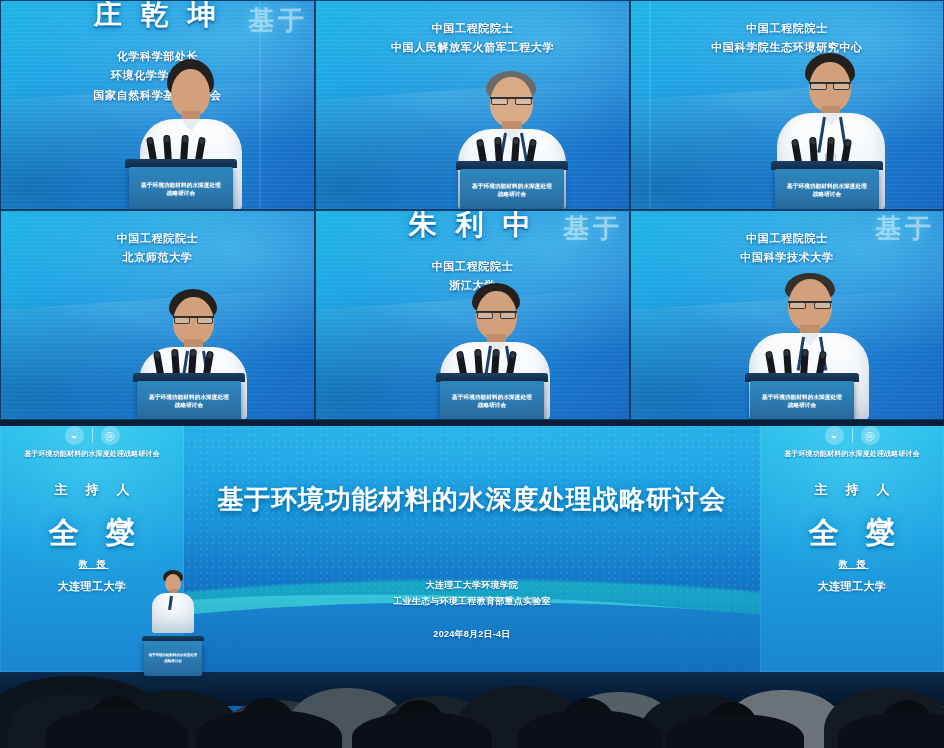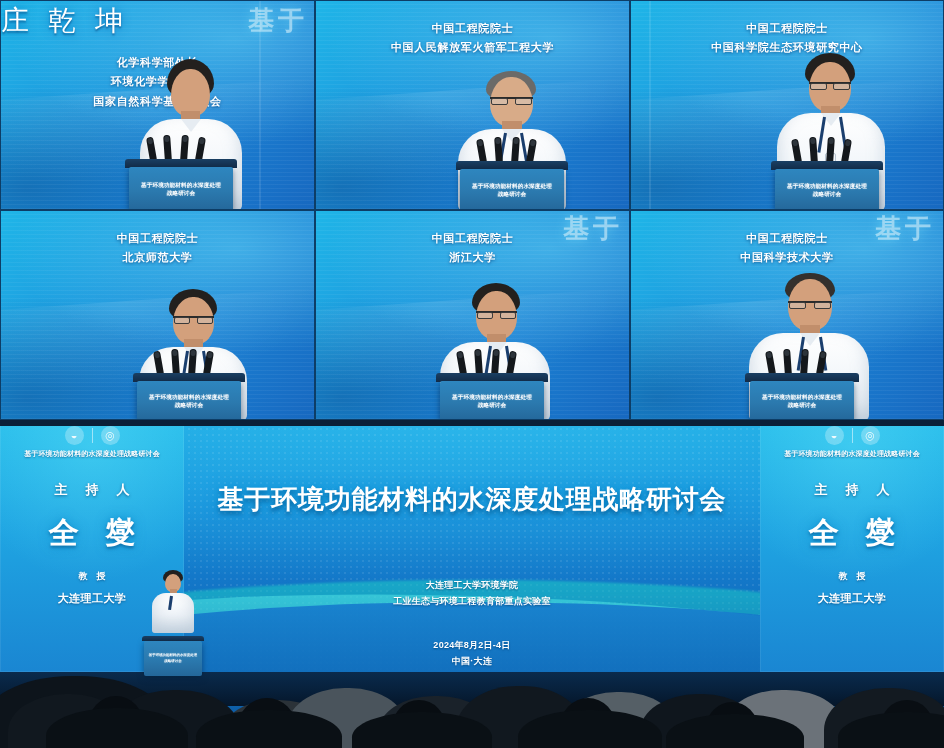--- a/index.html
+++ b/index.html
@@ -38,27 +38,26 @@
     content:""; position:absolute; left:-20%; top:42%;
     width:150%; height:64%;
     background:radial-gradient(60% 100% at 40% 0%, rgba(255,255,255,.10), rgba(0,0,0,0) 70%);
     transform:rotate(-4deg);
     pointer-events:none;
   }
 
   .panel .txt { position:absolute; left:0; top:0; width:100%; z-index:4; }
 
   .sp-name {
-    text-align:left;
+    text-align:center;
     font-size:28px; line-height:1;
-    font-weight:400;
+    font-weight:700;
     color:#ffffff;
     letter-spacing:.20em;
     text-shadow:0 0 10px rgba(0,110,190,.85), 0 2px 2px rgba(0,50,100,.55);
-    padding-top:6px;
   }
   .sp-affil {
     text-align:center;
     margin-top:18px;
     color:#ffffff;
     font-size:11px;
     font-weight:700;
     line-height:1.75;
     letter-spacing:.06em;
     text-shadow:0 1px 3px rgba(0,60,120,.75);
@@ -182,42 +181,42 @@
   }
   .side-role {
     font-size:13px; font-weight:700; color:#ffffff; letter-spacing:.55em;
     text-indent:.55em; text-shadow:0 1px 3px rgba(0,60,110,.7);
   }
   .side-host {
     margin-top:14px;
     font-size:30px; font-weight:700; color:#ffffff; letter-spacing:.30em; text-indent:.30em;
     text-shadow:0 0 12px rgba(0,130,200,.8), 0 2px 3px rgba(0,50,100,.5);
   }
-  .side-title2 { margin-top:16px; font-size:9px; font-weight:700; color:#fff; letter-spacing:.35em; text-indent:.35em;
-    text-shadow:0 1px 2px rgba(0,60,110,.6);}
+  .side-title2 { margin-top:4px; font-size:9px; font-weight:700; color:#fff; letter-spacing:.35em; text-indent:.35em;
+    text-shadow:0 1px 2px rgba(0,60,110,.6);text-decoration:underline;}
   .side-org { margin-top:8px; font-size:11px; font-weight:700; color:#ffffff; letter-spacing:.04em;
     text-shadow:0 1px 2px rgba(0,60,110,.6);}
 
   
   .center-block { position:absolute; left:184px; right:184px; top:0; height:252px; z-index:2; }
   .main-title {
     position:absolute; left:0; right:0; top:62px;
     text-align:center; color:#ffffff;
     font-size:26px; font-weight:700; letter-spacing:.03em;
     white-space:nowrap;
     text-shadow:0 0 14px rgba(0,140,210,.9), 0 3px 4px rgba(0,50,95,.6);
   }
   .host-block { position:absolute; left:0; right:0; top:155px; text-align:center; color:#ffffff; }
   .host-block .h-lab { font-size:9px; font-weight:700; letter-spacing:.22em; text-indent:.22em;
     text-shadow:0 1px 2px rgba(0,60,110,.7); }
   .host-block .h-l1 { font-size:9px; font-weight:700; margin-top:4px; letter-spacing:.03em;
     text-shadow:0 1px 2px rgba(0,60,110,.7); }
   .host-block .h-l2 { font-size:9px; font-weight:700; margin-top:3px; letter-spacing:.03em;
     text-shadow:0 1px 2px rgba(0,60,110,.7); }
-  .host-block .h-date { font-size:9px; font-weight:700; margin-top:31px; letter-spacing:.03em;
+  .host-block .h-date { font-size:9px; font-weight:700; margin-top:20px; letter-spacing:.03em;
     text-shadow:0 1px 2px rgba(0,60,110,.7); }
   .host-block .h-loc { font-size:9px; font-weight:700; margin-top:3px; letter-spacing:.03em;
     text-shadow:0 1px 2px rgba(0,60,110,.7); }
 
   
   .stage-topbar { position:absolute; left:0; top:0; width:944px; height:6px; background:#0b2038; z-index:6; }
 
   
   .stage-floor {
     position:absolute; left:0; top:252px; width:944px; height:34px;
@@ -373,20 +372,21 @@
         <div class="pod-face">
           <div class="pod-text">基于环境功能材料的水深度处理</div>
           <div class="pod-text">战略研讨会</div>
         </div>
       </div>
     </div>
 
     <div class="panel">
       <div class="bleed" style="right:6px; top:0px;">基于</div>
       <div class="txt">
+        <div class="sp-name">朱 利 中</div>
         <div class="sp-affil">
           <div>中国工程院院士</div>
           <div>浙江大学</div>
         </div>
       </div>
       <div class="figure" style="left:114px; top:72px; width:128px; height:138px;">
         <div class="fig-hair" style="left:42px; top:0; width:48px; height:32px;"></div>
         <div class="fig-head" style="left:46px; top:8px; width:41px; height:49px;"></div>
         <div class="fig-glasses" style="left:46px; top:28px; width:41px;">
           <i class="l"></i>
@@ -478,21 +478,20 @@
           <span style="height:20px"></span>
       </div>
     </div>
 
     <div class="center-block">
       <div class="main-title">基于环境功能材料的水深度处理战略研讨会</div>
       <div class="host-block">
         <div class="h-l1">大连理工大学环境学院</div>
         <div class="h-l2">工业生态与环境工程教育部重点实验室</div>
         <div class="h-date">2024年8月2日-4日</div>
-        <div class="h-loc">中国·大连</div>
       </div>
     </div>
 
     <div class="side-panel left">
       <div class="logo-row">
         <div class="logo-mark">
           <span class="glyph">◒</span>
         </div>
         <div class="logo-div"></div>
         <div class="logo-mark">

